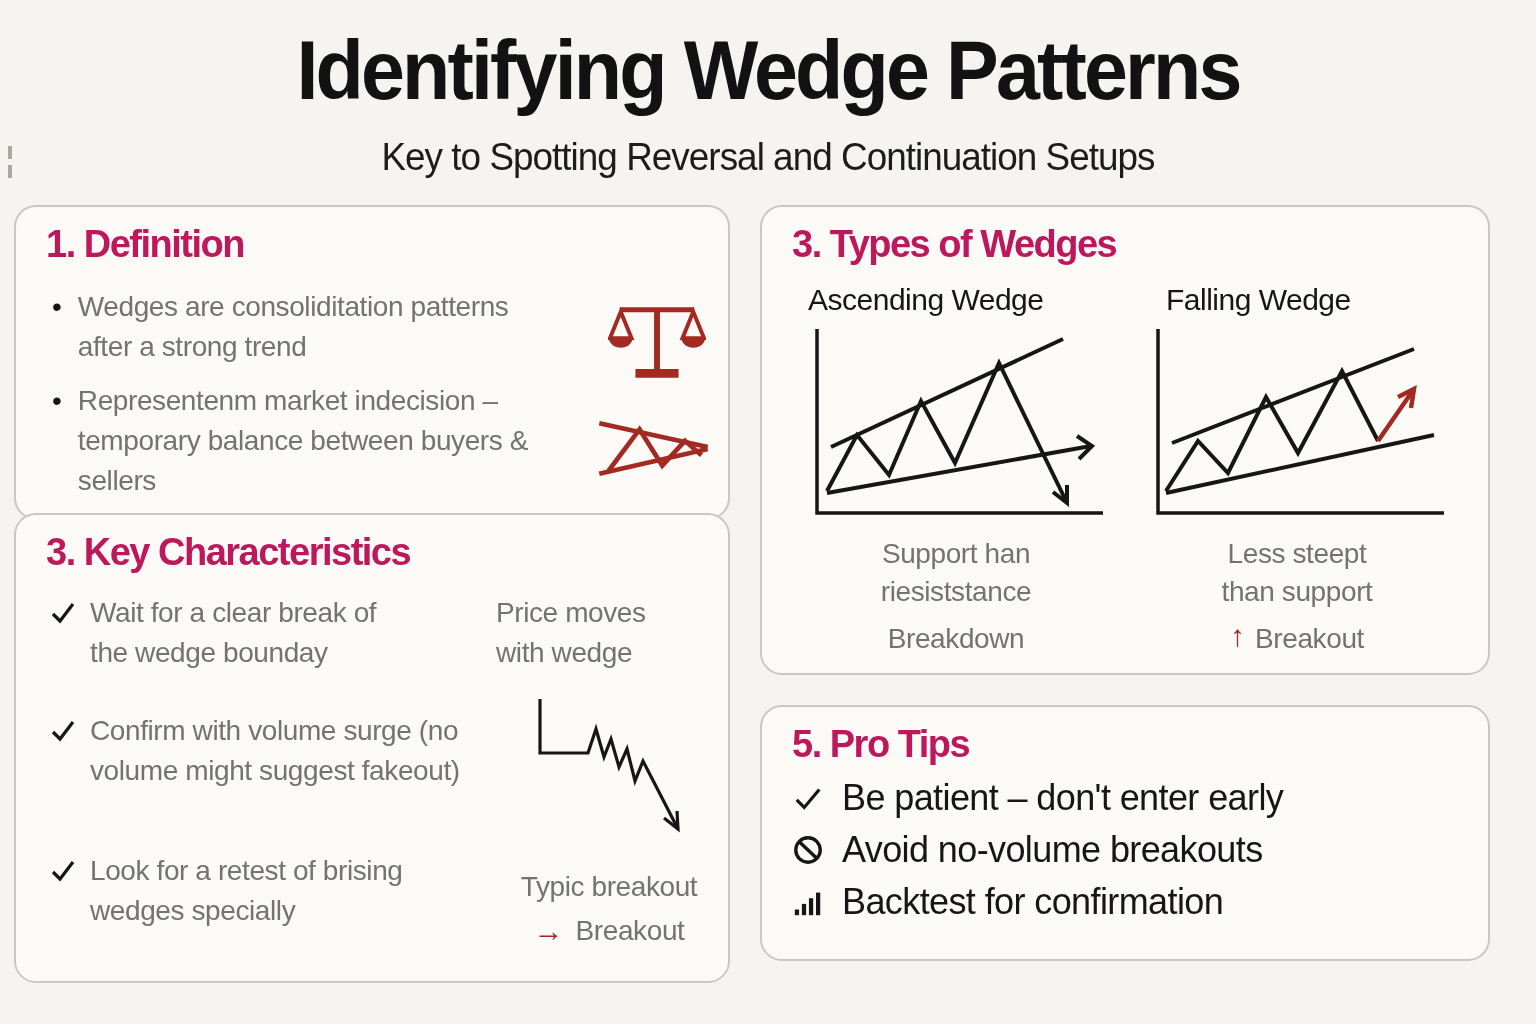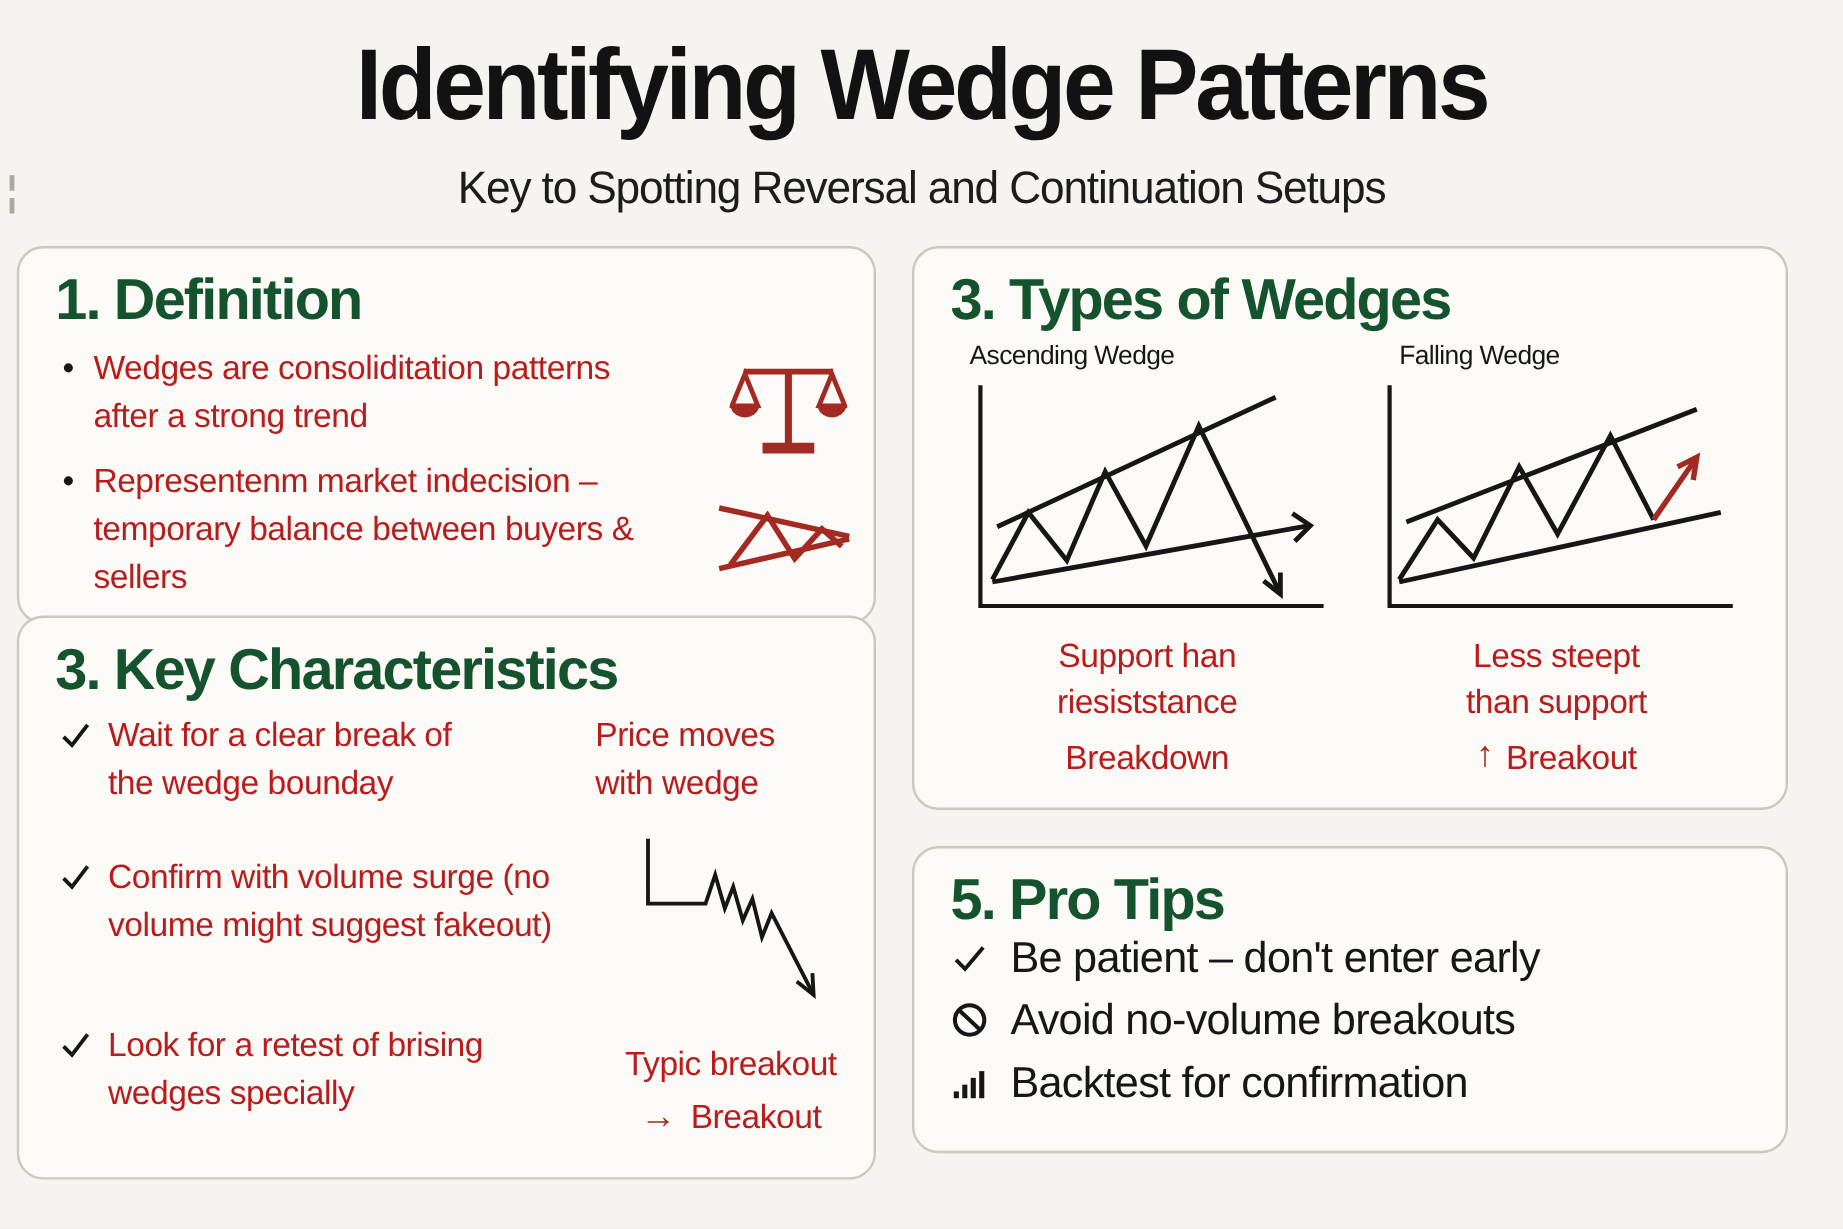--- a/index.html
+++ b/index.html
@@ -22,26 +22,26 @@
   .card {
     position:absolute; background:#FBFAF7;
     border:2px solid #C9C8C3; border-radius:22px;
   }
   .card-def   { left:14px;  top:205px; width:716px; height:315px; }
   .card-key   { left:14px;  top:513px; width:716px; height:470px; }
   .card-types { left:760px; top:205px; width:730px; height:470px; }
   .card-tips  { left:760px; top:705px; width:730px; height:256px; }
   .card-heading {
     position:absolute; left:30px; top:16px;
-    font-size:48px; font-weight:800; letter-spacing:-1.5px; color:#14532d;
+    font-size:38px; font-weight:800; letter-spacing:-1.5px; color:#be185d;
   }
   .bullet-row { position:absolute; left:36px; display:flex; gap:16px; }
   .bullet-glyph { font-size:28px; line-height:1.42; }
   .bullet-text, .check-text, .body-text {
-    font-size:28px; line-height:1.42; letter-spacing:-0.4px; color:#b91c1c;
+    font-size:28px; line-height:1.42; letter-spacing:-0.4px; color:#737373;
   }
   .def-b1 { top:80px; }  .def-b1 .bullet-text { max-width:485px; }
   .def-b2 { top:174px; } .def-b2 .bullet-text { max-width:465px; }
   .scales-icon { position:absolute; right:22px; top:92px;  width:98px;  height:92px; }
   .wedge-icon  { position:absolute; right:14px; top:208px; width:120px; height:64px; }
   .check-row { position:absolute; left:34px; display:flex; gap:14px; align-items:flex-start; }
   .check-row svg { flex:0 0 auto; margin-top:7px; }
   .key-i1 { top:78px; }  .key-i1 .check-text { max-width:322px; }
   .key-i2 { top:196px; } .key-i2 .check-text { max-width:372px; }
   .key-i3 { top:336px; } .key-i3 .check-text { max-width:332px; }
@@ -49,21 +49,21 @@
   .mini-chart { position:absolute; left:486px; top:176px; width:206px; height:174px; }
   .typic-caption { position:absolute; left:468px; top:352px; width:250px; text-align:center; }
   .breakout-row {
     position:absolute; left:468px; top:396px; width:250px;
     display:flex; justify-content:center; gap:12px; align-items:center;
   }
   .red-glyph { color:#A32A22; font-weight:700; font-size:30px; }
   .type-col { position:absolute; top:76px; }
   .type-col-left  { left:36px;  width:316px; }
   .type-col-right { left:376px; width:318px; }
-  .type-label { text-align:left; font-size:22px; font-weight:500; letter-spacing:-0.5px; padding-left:10px; }
+  .type-label { text-align:left; font-size:30px; font-weight:500; letter-spacing:-0.5px; padding-left:10px; }
   .type-col-right .type-label { padding-left:28px; }
   .type-svg { width:100%; height:200px; margin-top:6px; }
   .type-caption { text-align:center; font-size:28px; line-height:1.35; margin-top:8px; }
   .type-caption .cap { display:inline-block; }
   .type-col-left  .cap { max-width:200px; }
   .type-col-right .cap { max-width:185px; }
   .type-result { display:flex; justify-content:center; gap:10px; margin-top:8px; font-size:28px; align-items:flex-start; }
   .tip-row { position:absolute; left:30px; display:flex; gap:18px; align-items:center; width:676px; }
   .tip-row svg { flex:0 0 auto; }
   .tip-text { font-size:36px; letter-spacing:-0.6px; white-space:nowrap; }

